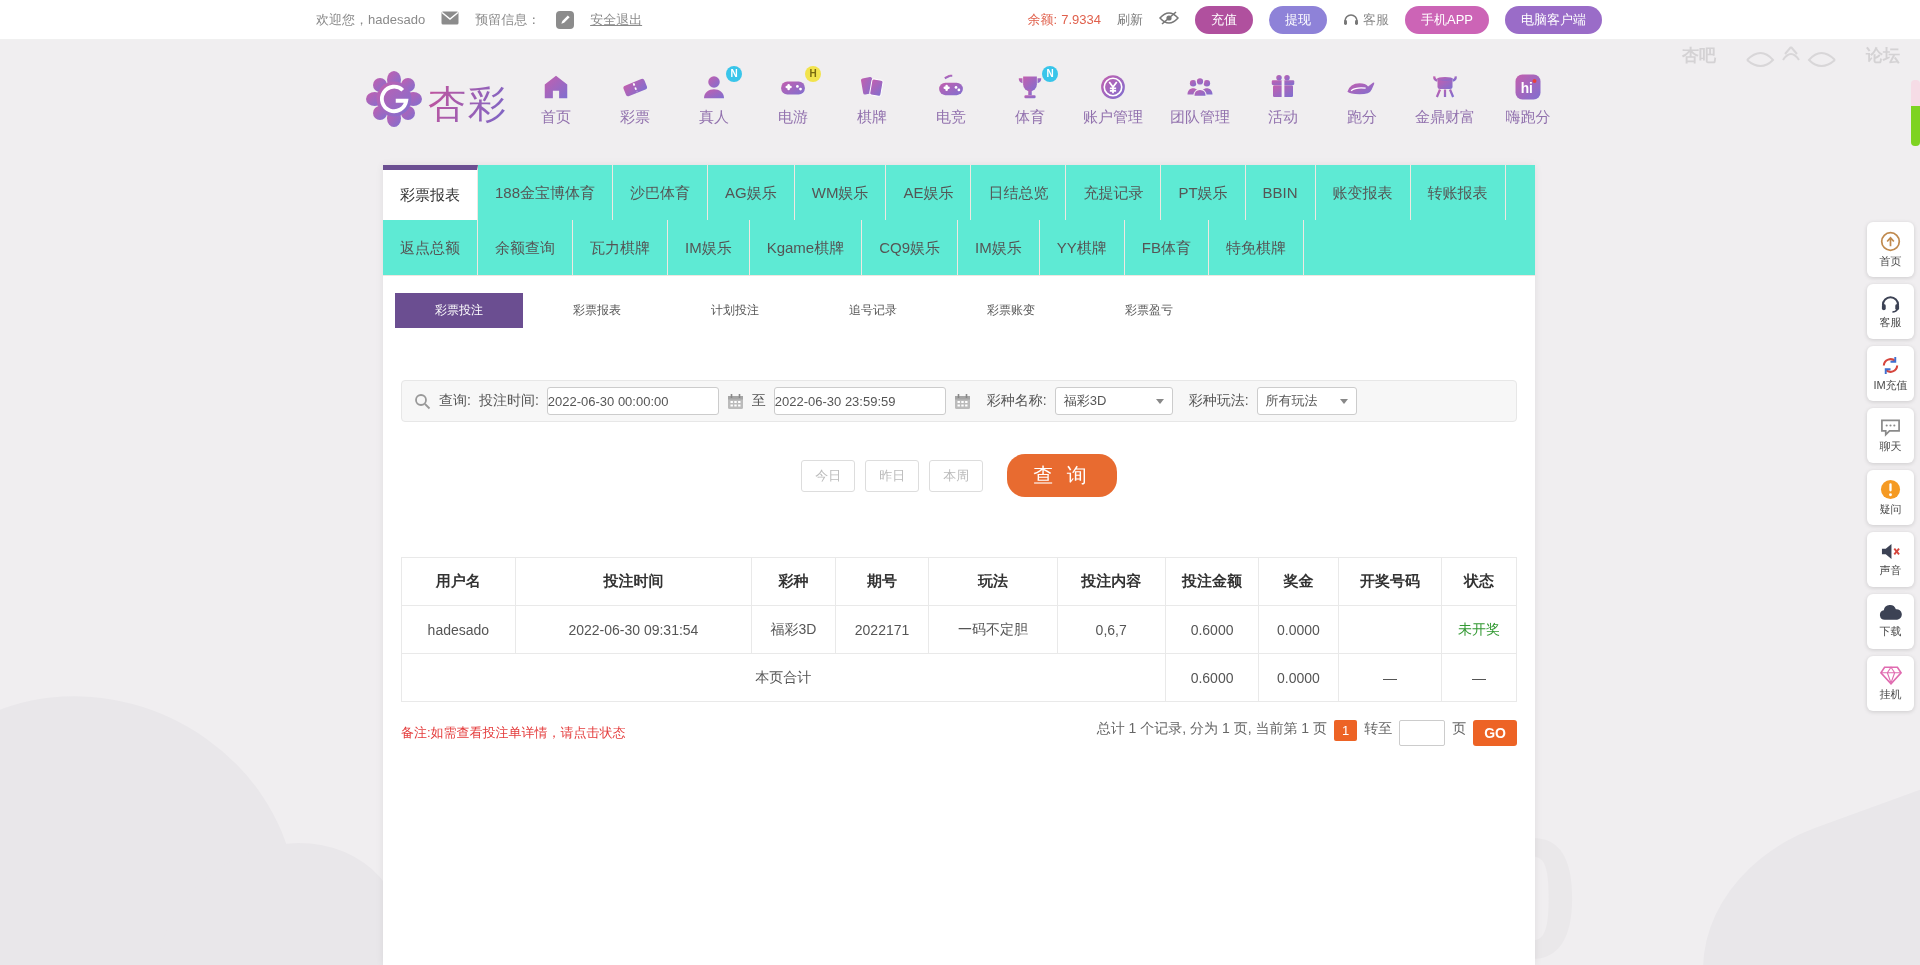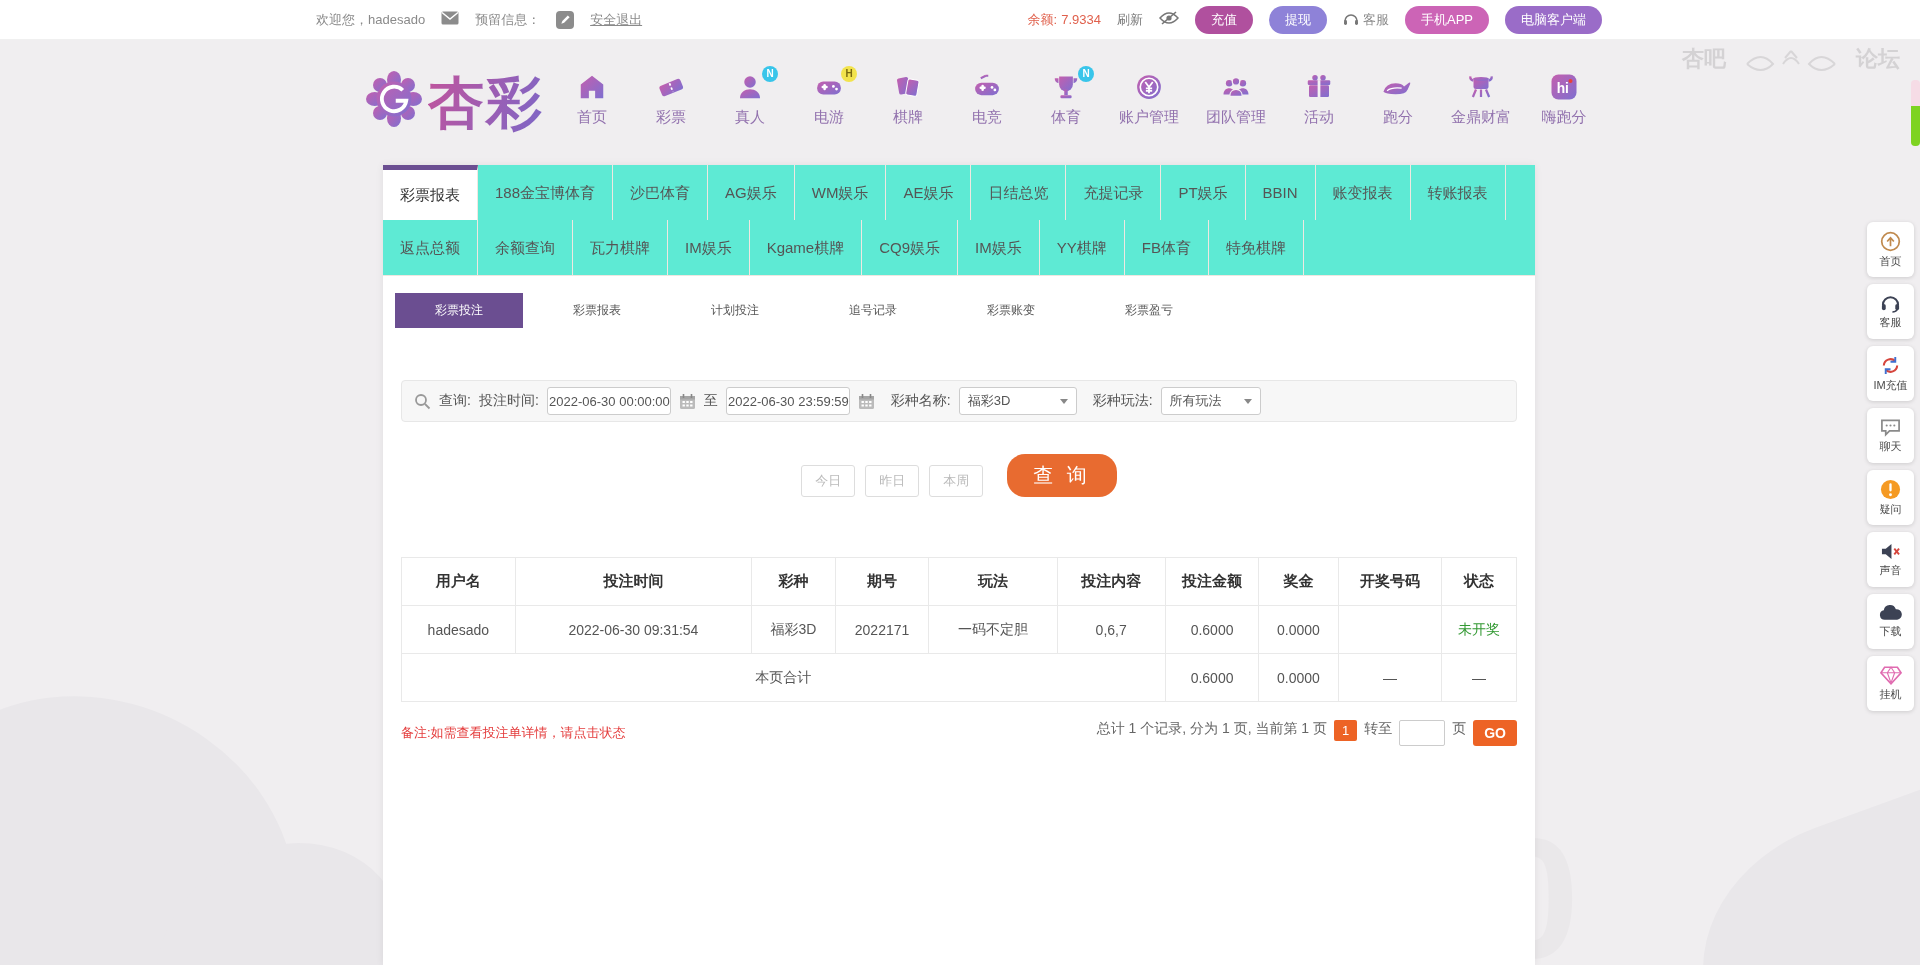--- a/index.html
+++ b/index.html
@@ -21,61 +21,61 @@
   .pill { color:#fff; font-size:13px; padding:5px 16px; border-radius:15px; cursor:pointer; white-space:nowrap; }
   .pill.recharge { background:#b0509e; }
   .pill.withdraw { background:#8e82d8; }
   .pill.mapp { background:#cc64b6; }
   .pill.pc { background:#9a6cc8; }
   .tb-service { display:flex; align-items:center; gap:4px; cursor:pointer; }
 
   
   .header { position:relative; z-index:4; height:118px; display:flex; align-items:center; padding-left:366px; }
   .logo { display:flex; align-items:center; gap:6px; margin-right:22px; cursor:pointer; }
-  .logo-text { font-size:56px; font-weight:bold; background:linear-gradient(110deg,#c2549c,#7a67c8);
+  .logo-text { font-size:38px; font-weight:normal; background:linear-gradient(110deg,#c2549c,#7a67c8);
                -webkit-background-clip:text; background-clip:text; color:transparent; letter-spacing:2px;margin-top:10px; }
   .mainnav { display:flex; align-items:flex-end; gap:27px; }
   .nav-item { position:relative; min-width:52px; text-align:center; color:#9272ae; font-size:15px; cursor:pointer; }
   .nav-item .nav-icon { display:block; height:34px; margin-bottom:2px; }
   .nav-badge { position:absolute; top:-6px; right:-2px; width:16px; height:16px; border-radius:50%;
                font-size:10px; font-weight:bold; display:flex; align-items:center; justify-content:center; }
   .nav-badge.n { background:#39c5ea; color:#fff; }
   .nav-badge.h { background:#f2e34d; color:#7a6a10; }
 
   
   .wm { position:absolute; right:14px; top:44px; width:230px; z-index:3; color:#d4d2d4; text-align:center; }
-  .wm-top { display:flex; align-items:flex-end; justify-content:space-between; font-size:22px; font-weight:bold; padding:0 6px; }
+  .wm-top { display:flex; align-items:flex-start; justify-content:space-between; font-size:17px; font-weight:bold; padding:0 6px; }
   .wm-domain { margin-top:2px; border:2px solid #dbd9db; border-radius:10px; font-size:42px; font-weight:bold;
                color:#d0ced0; padding:6px 2px; letter-spacing:1px; }
   .scrollbar-hint { position:absolute; right:0; top:80px; width:9px; height:66px; border-radius:4px; overflow:hidden; z-index:6;}
   .scrollbar-hint .p1{height:40%;background:#f6dce6;} .scrollbar-hint .p2{height:60%;background:#7ed321;}
 
   
   .panel { position:absolute; left:383px; top:165px; width:1152px; height:800px; background:#fff;
            box-shadow:0 0 8px rgba(0,0,0,.07); z-index:4; }
   .tabstrip { background:#5eead4; border-bottom:1px solid #eee7e0; }
   .tabrow { display:flex; flex-wrap:nowrap; }
   .tab { padding:0 17px; height:55px; line-height:55px; font-size:15px; color:#555; border-right:1px solid #efe8e1;
          cursor:pointer; white-space:nowrap; }
   .tab.active { background:#fff; border-top:5px solid #6b4e91; line-height:50px; color:#333; }
   .subtabs { display:flex; gap:10px; margin:17px 0 0 12px; }
   .subtab { padding:9px 40px; font-size:12px; color:#555; cursor:pointer; }
   .subtab.active { background:#6b4e91; color:#fff; }
 
   
   .querybar { margin:52px 18px 0; height:42px; background:#f7f7f7; border:1px solid #e7e7e7; border-radius:4px;
               display:flex; align-items:center; gap:8px; padding:0 12px; font-size:14px; color:#555; }
-  .qinput { width:124px; height:28px; border:1px solid #ccc; border-radius:3px; background:#fff; font-size:13px;
-            color:#555; text-align:right; font-family:"Liberation Sans",sans-serif; }
+  .qinput { width:172px; height:28px; border:1px solid #ccc; border-radius:3px; background:#fff; font-size:13px;
+            color:#555; text-align:left; font-family:"Liberation Sans",sans-serif; }
   .qselect { width:118px; height:28px; border:1px solid #ccc; border-radius:3px; background:#fff; display:flex;
              align-items:center; justify-content:space-between; padding:0 8px; font-size:13px; color:#555; cursor:pointer; }
   .arrow-down { width:0; height:0; border-left:4px solid transparent; border-right:4px solid transparent; border-top:5px solid #888; }
 
   
-  .btnrow { margin-top:32px; display:flex; align-items:flex-end; justify-content:center; gap:10px; }
+  .btnrow { margin-top:32px; display:flex; align-items:center; justify-content:center; gap:10px; }
   .quickbtn { padding:6px 13px; border:1px solid #ddd; border-radius:3px; background:#fff; color:#bbb; font-size:13px; cursor:pointer; }
   .searchbtn { background:#e86b30; color:#fff; font-size:20px; padding:8px 26px; border-radius:18px; border:none;
                margin-left:14px; cursor:pointer; letter-spacing:4px; }
 
   
   table.report { margin:60px 18px 12px; width:1116px; border-collapse:collapse; font-size:14px; color:#555; table-layout:fixed; }
   table.report th { border:1px solid #e9e9e9; height:48px; font-size:15px; color:#333; font-weight:bold; text-align:center; }
   table.report td { border:1px solid #e9e9e9; height:48px; text-align:center; }
   .status-link { color:#339933; cursor:pointer; }
 

